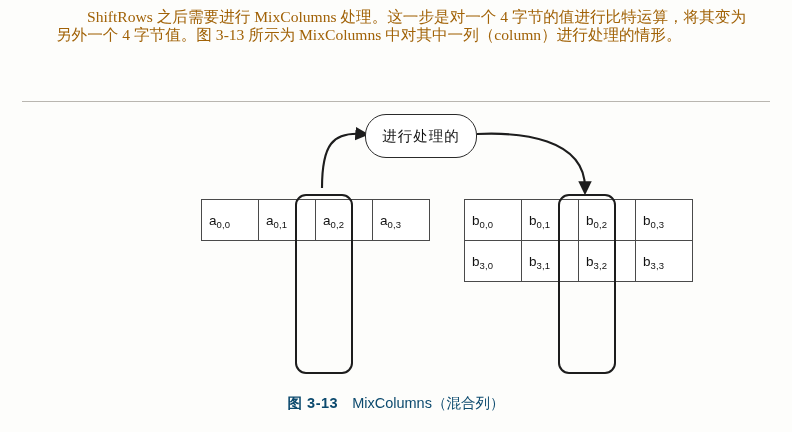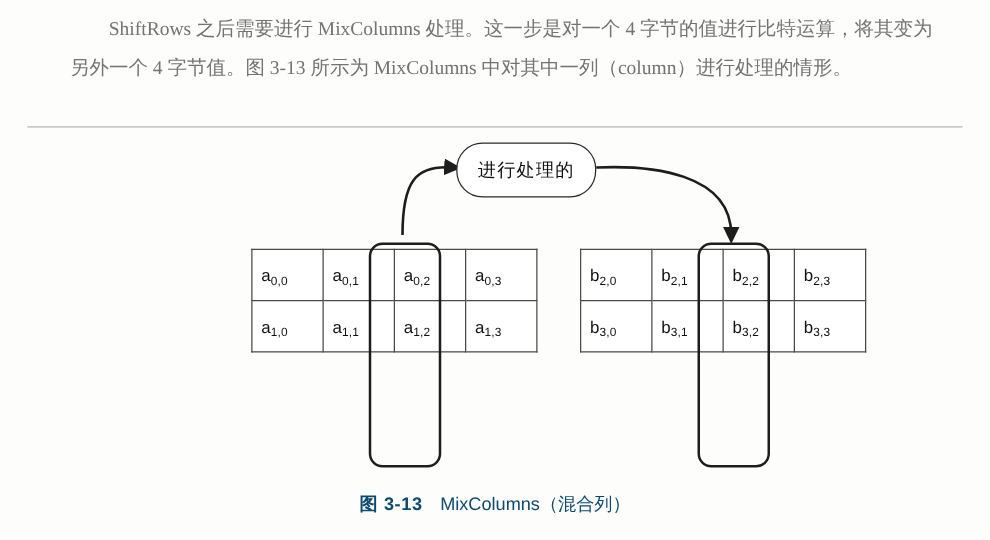--- a/index.html
+++ b/index.html
@@ -22,24 +22,24 @@
     background: #fdfdfb;
   }
 
   
   .para {
     position: absolute;
     left: 56px;
     top: 8px;
     width: 690px;
     font-size: 15.6px;
-    line-height: 31px;
+    line-height: 18px;
     text-align: justify;
     text-justify: inter-ideograph;
-    color: #737373;
+    color: #a16207;
   }
   .para .indent { display: inline-block; width: 31px; }
 
   
   .rule {
     position: absolute;
     left: 22px;
     top: 101px;
     width: 748px;
     height: 1px;
@@ -174,37 +174,31 @@
     </div>
 
     <table class="matrix" id="matrix-a">
       <tbody>
           <tr>
         <td>a<sub>0,0</sub></td>
         <td>a<sub>0,1</sub></td>
         <td>a<sub>0,2</sub></td>
         <td>a<sub>0,3</sub></td>
       </tr>
-      <tr>
-        <td>a<sub>1,0</sub></td>
-        <td>a<sub>1,1</sub></td>
-        <td>a<sub>1,2</sub></td>
-        <td>a<sub>1,3</sub></td>
-      </tr>
     </tbody>
       </table>
     <div class="col-highlight" id="highlight-a"></div>
 
     <table class="matrix" id="matrix-b">
       <tbody>
-      <tr>
-        <td>b<sub>2,0</sub></td>
-        <td>b<sub>2,1</sub></td>
-        <td>b<sub>2,2</sub></td>
-        <td>b<sub>2,3</sub></td>
+          <tr>
+        <td>b<sub>0,0</sub></td>
+        <td>b<sub>0,1</sub></td>
+        <td>b<sub>0,2</sub></td>
+        <td>b<sub>0,3</sub></td>
       </tr>
       <tr>
         <td>b<sub>3,0</sub></td>
         <td>b<sub>3,1</sub></td>
         <td>b<sub>3,2</sub></td>
         <td>b<sub>3,3</sub></td>
       </tr>
     </tbody>
       </table>
     <div class="col-highlight" id="highlight-b"></div>

